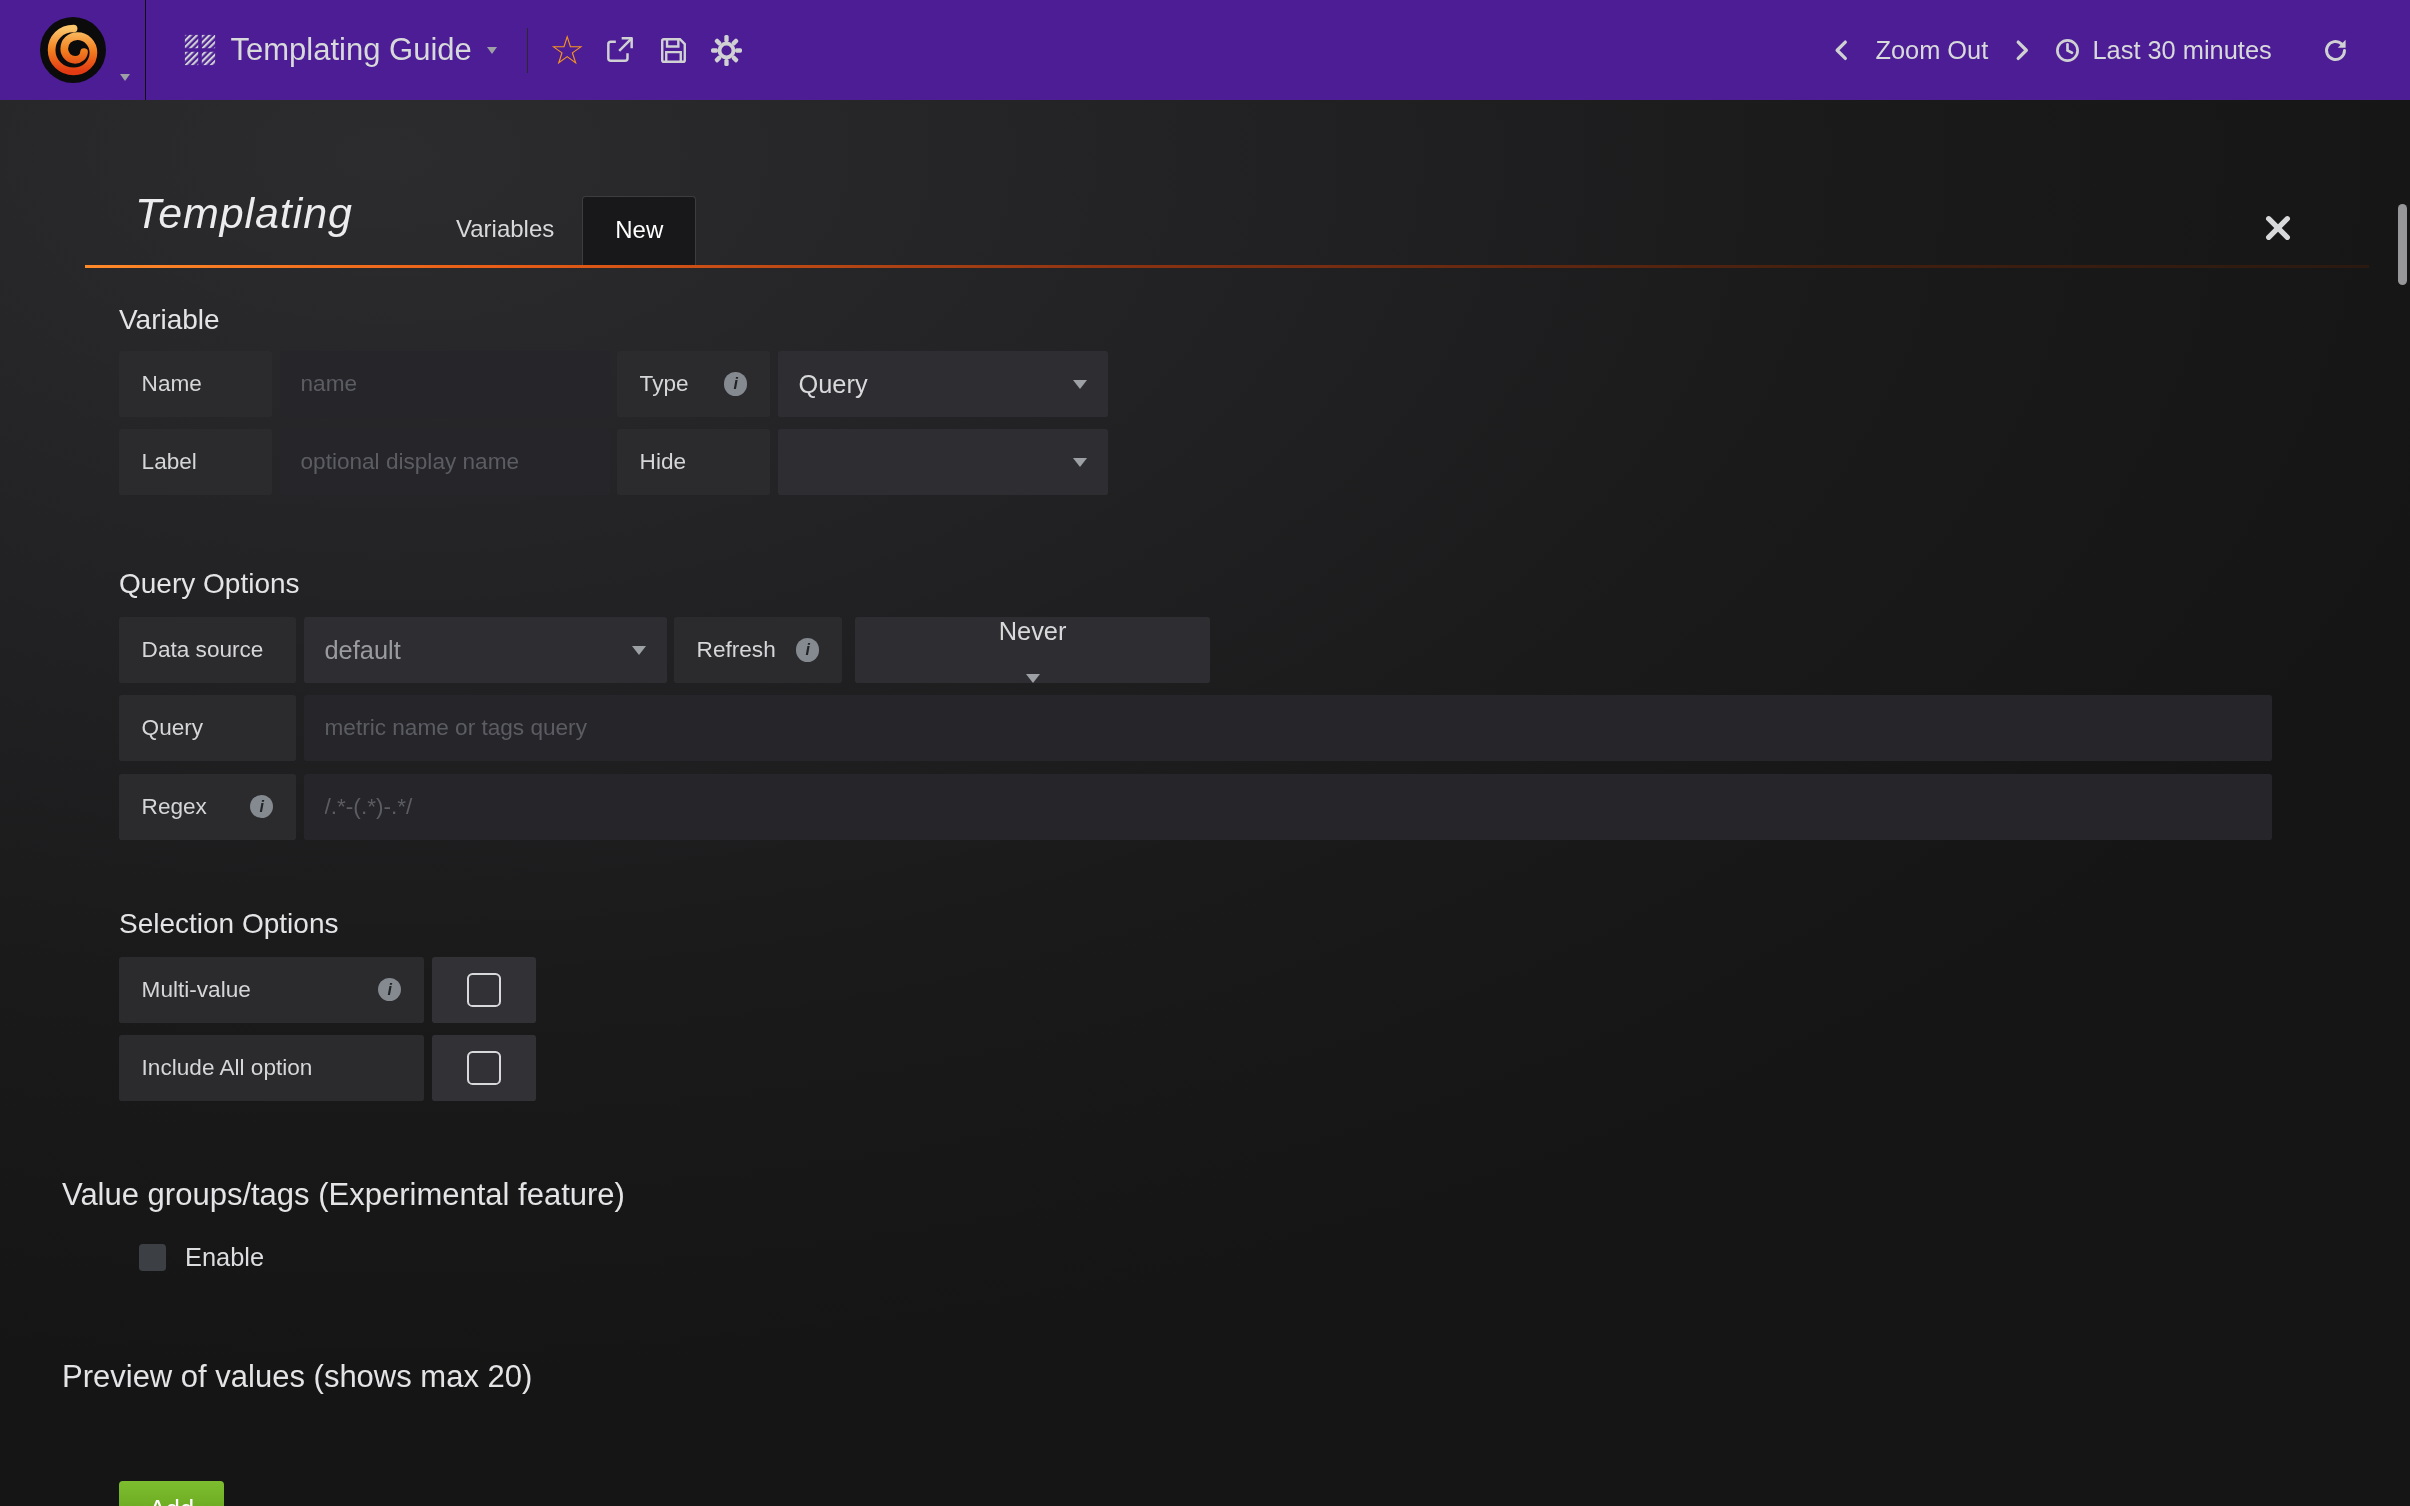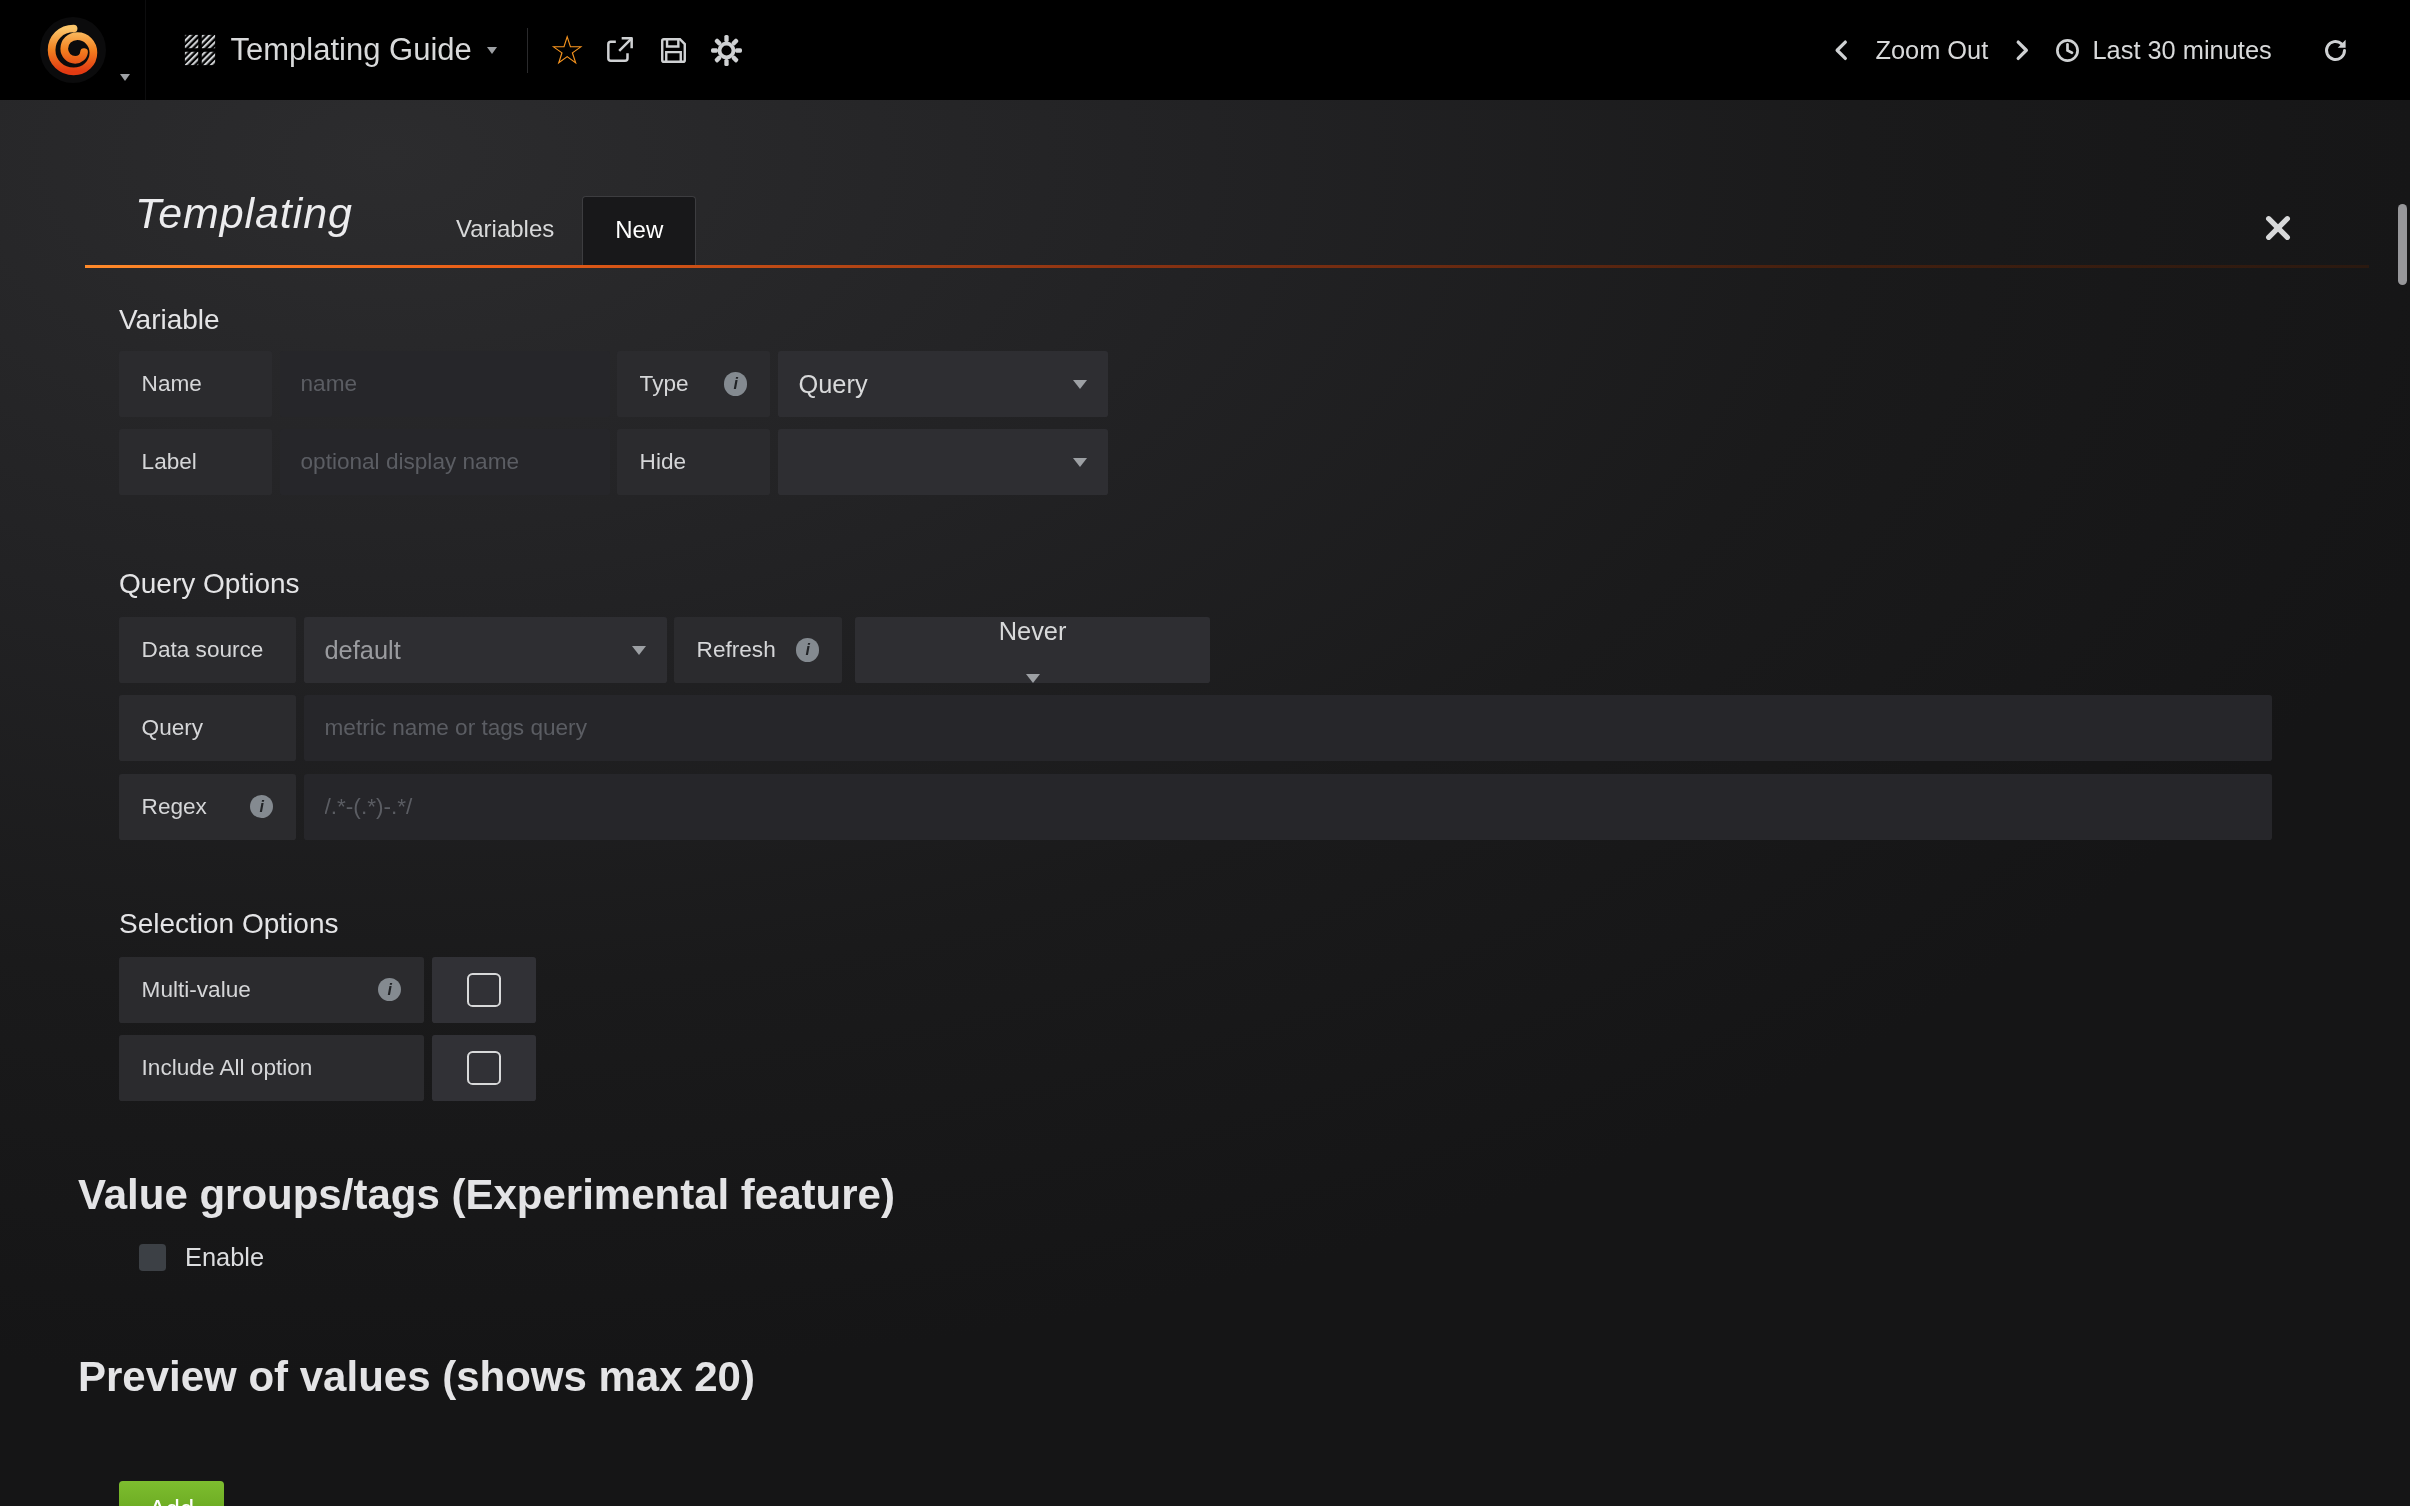--- a/index.html
+++ b/index.html
@@ -1,20 +1,20 @@
 <!DOCTYPE html>
 <html style="font-size:15px"><head>
 <meta charset="utf-8">
 <style>
   * { margin:0; padding:0; box-sizing:border-box; }
   html,body { width:2411px; height:1507px; overflow:hidden; background:#151516;
     font-family:"Liberation Sans","DejaVu Sans",sans-serif; }
 
   
-  .navbar { position:relative; height:100px; background:#000000; display:flex; align-items:center; z-index:5; }
+  .navbar { position:relative; height:100px; background:#4c1d95; display:flex; align-items:center; z-index:5; }
   .logo-block { width:146px; height:100px; display:flex; align-items:center; justify-content:center;
     position:relative; border-right:0.9px solid #0d0d0e; cursor:pointer; }
   .logo-circle { width:66px; height:66px; border-radius:50%; background:#0b0b0c; display:flex; align-items:center; justify-content:center; }
   .logo-caret { position:absolute; right:15px; bottom:19px; }
   .dash-nav { display:flex; align-items:center; gap:15px; height:100px; padding:0 24.5px; margin-left:13px; cursor:pointer; }
   .dash-title { font-size:31px; color:#d8d9da; }
   .nav-divider { width:0.9px; height:45px; background:#2a2a2c; margin:0 13px 0 5.6px; }
   .icon-btn { width:53px; height:100px; display:flex; align-items:center; justify-content:center; cursor:pointer; background:none; border:none; }
   .star-glyph { font-size:40px; color:#f7941e; line-height:1; }
   .nav-right { margin-left:auto; display:flex; align-items:center; padding-right:49px; }
@@ -37,21 +37,21 @@
   .tabs { position:absolute; left:428px; bottom:2.8px; display:flex; align-items:flex-end; }
   .tab { font-size:24px; color:#d8d9da; padding:0 28px 22.6px; cursor:pointer;margin-top:20px; }
   .tab.active { background:#18181a; border:0.9px solid #3d3d40; border-bottom:none; border-radius:3.8px 3.8px 0 0;
     padding:19px 32px 21px; color:#ffffff; }
   .tab-underline { position:absolute; left:85px; right:42px; bottom:0; height:2.8px;
     background:linear-gradient(to right,#ff8a2a 0%,#e85d17 18%,#8c3312 45%,#46200f 75%,#2a1910 100%); }
   .close-btn { position:absolute; right:117px; top:112px; width:32px; height:32px; cursor:pointer;
     display:flex; align-items:center; justify-content:center; background:none; border:none; }
 
   .section-h { margin-left:119px; font-size:28px; font-weight:400; color:#e4e4e6; line-height:32px; }
-  .big-h { margin-left:78px; font-size:42px; font-weight:700; color:#e4e4e6; line-height:38px; }
+  .big-h { margin-left:62px; font-size:31px; font-weight:400; color:#e4e4e6; line-height:38px; }
   .mt-var { margin-top:36px; }  .mt-qo { margin-top:73px; }  .mt-so { margin-top:68px; }
   .mt-vg { margin-top:75px; }   .mt-pv { margin-top:86px; }
 
   .form-row { display:flex; margin-left:119px; height:66px; gap:7.5px; }
   .mt16 { margin-top:15px; } .mt18 { margin-top:17px; } .mt13 { margin-top:12.2px; }
 
   .f-label { background:#2b2b2e; color:#d5d6d8; font-size:22.6px; display:flex; align-items:center;
     padding:0 22.6px; border-radius:2.8px; }
   .f-label.spread { justify-content:space-between; }
   .f-input { background:#26262a; border:none; color:#d8d9da; font-size:22.6px; padding:0 21px;

